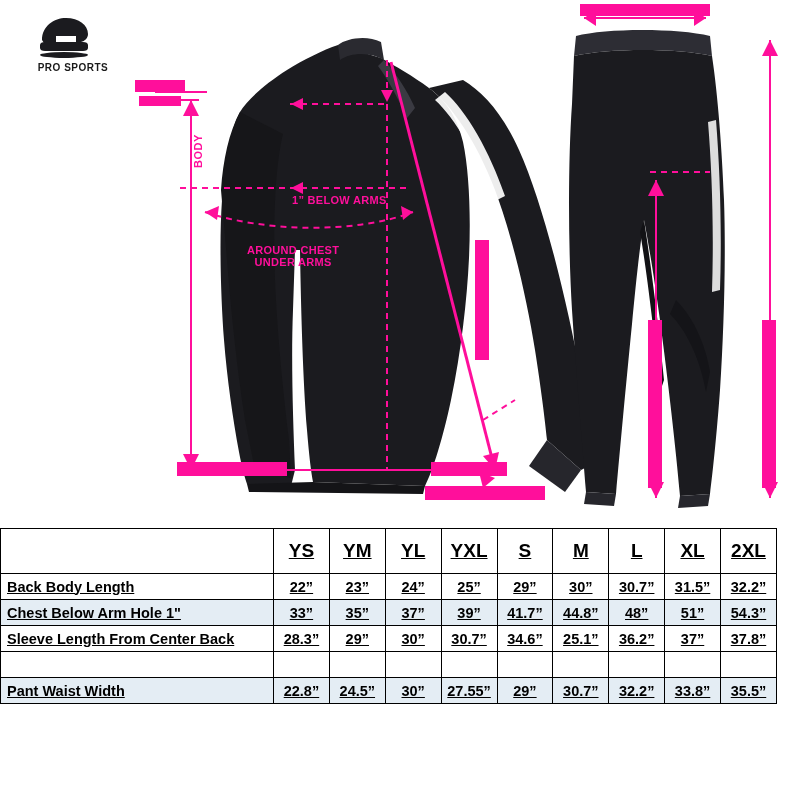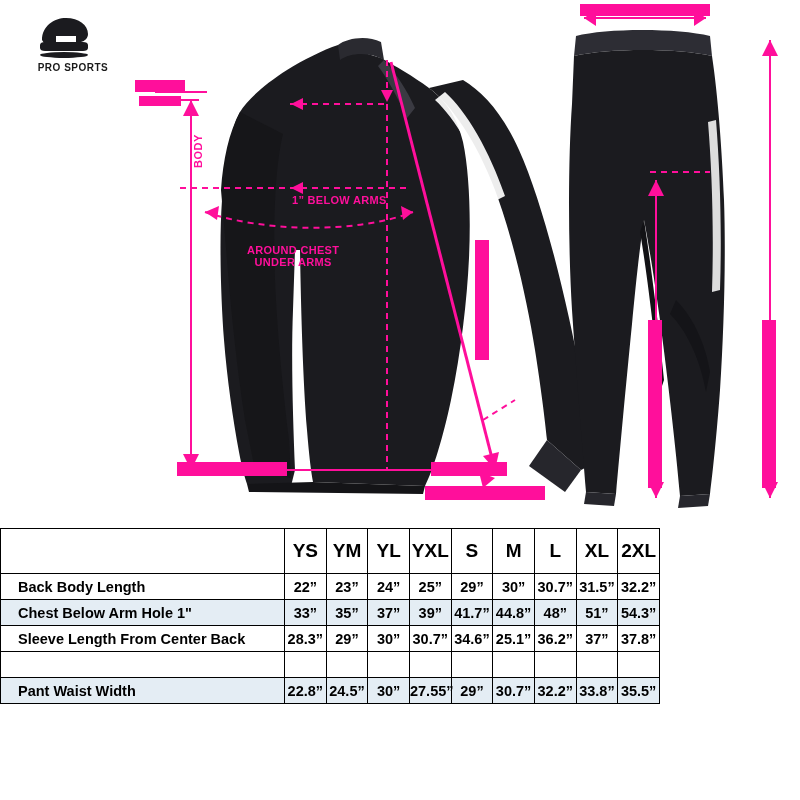--- a/index.html
+++ b/index.html
@@ -67,38 +67,39 @@
     transform: rotate(-90deg);
     transform-origin: left top;
     white-space: nowrap;
   }
 
   
   #sizechart {
     position: absolute;
     left: 0;
     top: 528px;
-    width: 660px;
+    width: 777px;
     border-collapse: collapse;
     table-layout: fixed;
     background: #7f1d1d;
+    text-decoration: underline;
   }
   #sizechart td, #sizechart th {
     border: 1px solid #000000;
     font-size: 14.5px;
     font-weight: bold;
     color: #000000;
     text-align: center;
     height: 25px;
     padding: 0;
     font-family: "Liberation Sans", sans-serif;
   }
   #sizechart th.rowhead, #sizechart td.rowhead {
     text-align: left;
-    padding-left: 17px;
+    padding-left: 6px;
     width: 266px;
   }
   #sizechart thead th {
     height: 44px;
     font-size: 19px;
   }
   .row-alt td { background: #e4edf4; }
   .row-plain td { background: #ffffff; }
   .spacer-row td { height: 18px; background: #ffffff; border: 1px solid #000; }
   .hdr-row th { background: #ffffff; }

